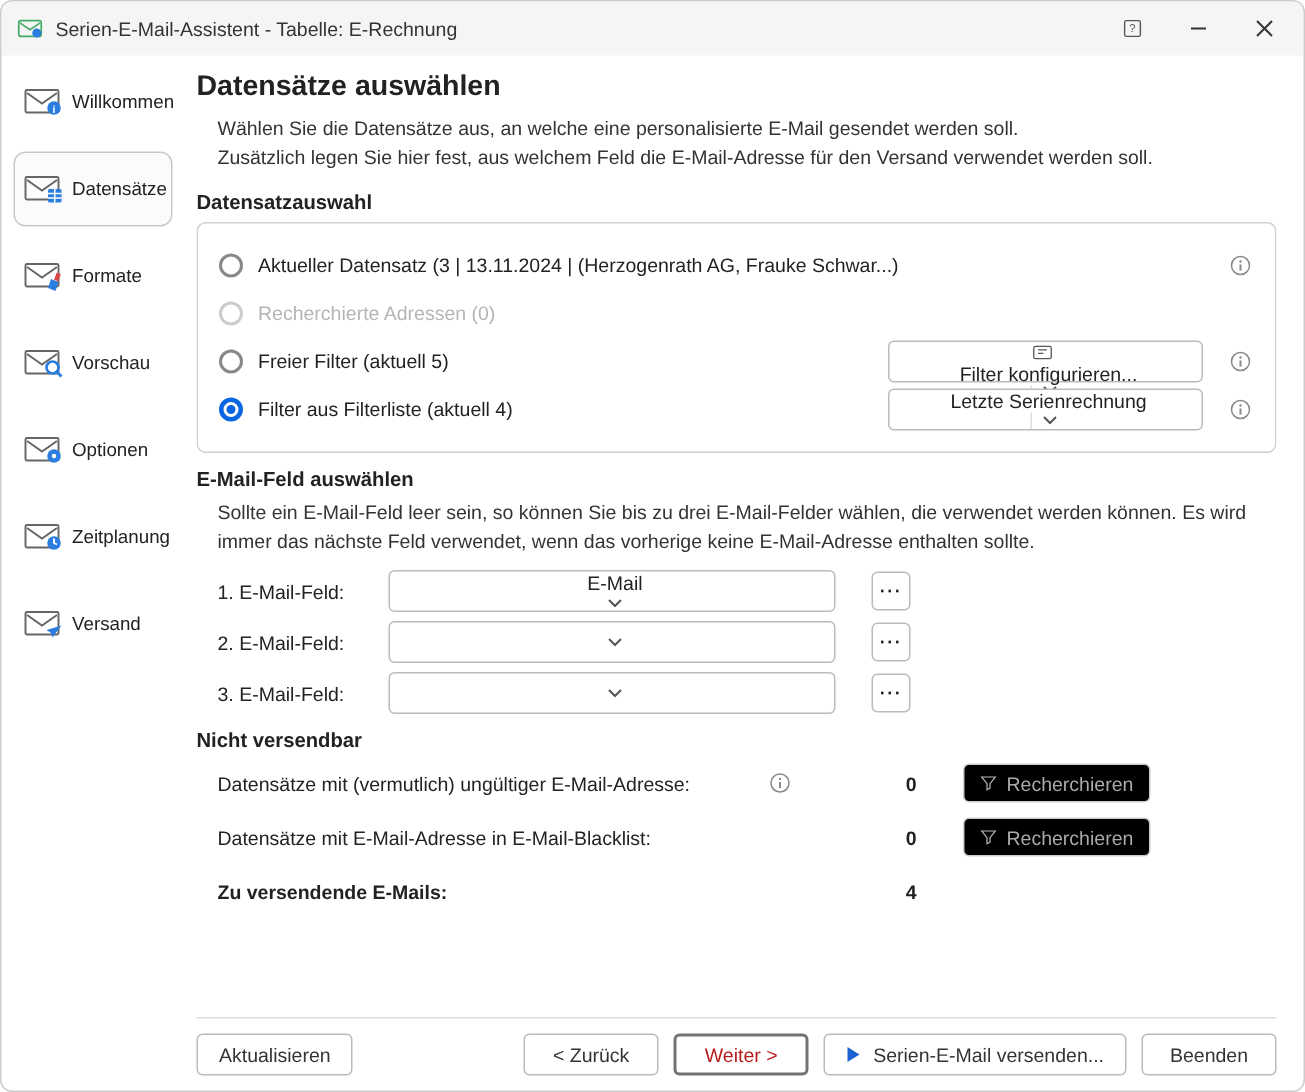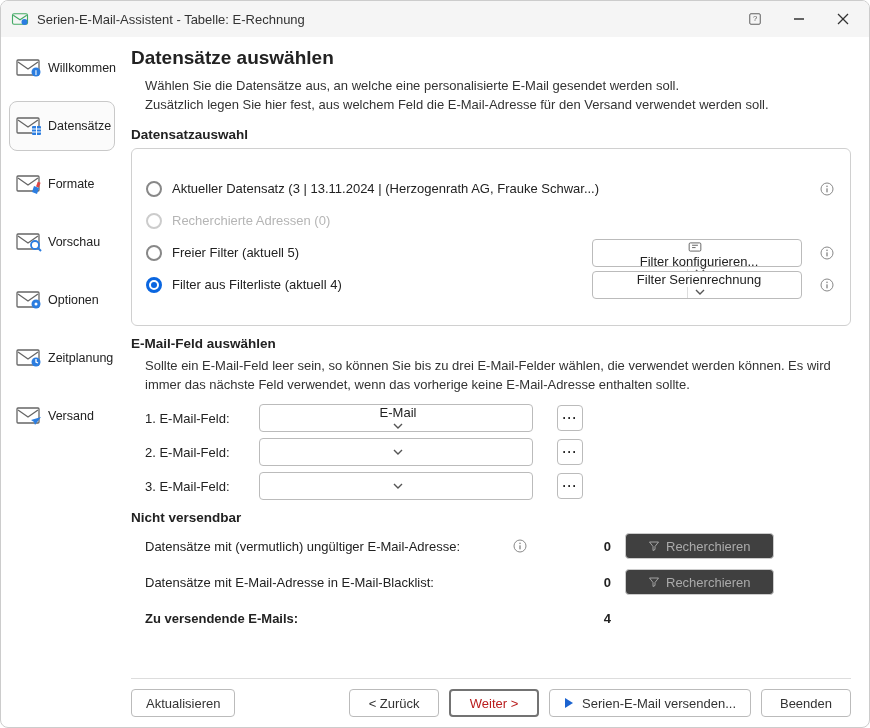--- a/index.html
+++ b/index.html
@@ -68,21 +68,21 @@
     }
     .content {
       flex: 1;
       overflow: auto;
     }
     h1.page-title { font-size: 19px; font-weight: 600; margin: 2px 0 8px 0; }
     .intro { font-size: 13px; color: #333; margin-left: 14px; line-height: 1.45; margin-bottom: 12px;}
 
     h2.section-title { font-size: 13.5px; font-weight: 700; margin: 10px 0 6px 0; }
 
-    .panel { border: 1px solid #d0d0d0; border-radius: 6px; padding: 24px 14px; }
+    .panel { border: 1px solid #d0d0d0; border-radius: 6px; padding: 12px 14px; }
     .radio-row {
       display: flex;
       align-items: center;
       height: 32px;
       gap: 10px;
     }
     .radio {
       width: 16px; height:16px; border-radius:50%;
       border: 2px solid #888;
       display:inline-flex; align-items:center; justify-content:center;
@@ -110,35 +110,35 @@
       flex-direction: column;
     }
     .dropdown .dd-left-icon { margin-right:8px; display:flex; align-items:center;}
     .dropdown .dd-text { flex:1; font-size:13px; }
     .dropdown .dd-caret { width:24px; border-left:1px solid #ddd; display:flex; align-items:center; justify-content:center; height:100%; }
 
     .section-text { font-size:13px; color:#333; margin: 6px 0 10px 14px; line-height:1.45;}
 
     .field-row { display:flex; align-items:center; gap:24px; margin: 6px 0 6px 14px; }
     .field-label { width: 90px; font-size:13px; }
-    .field-dd { width: 274px; }
+    .field-dd { width: 298px; }
     .more-dots {
       width:26px; height:26px; border:1px solid #bbb; border-radius:4px;
       display:flex; align-items:center; justify-content:center; cursor:pointer;
       font-weight:bold; letter-spacing:1px; font-size:12px;
     }
 
     .stat-row { display:flex; align-items:center; margin:6px 0 6px 14px; height:30px;}
     .stat-label { width: 360px; font-size:13px; }
     .stat-info { width: 40px; display:flex; justify-content:flex-start;}
     .stat-value { width: 80px; text-align:right; font-weight:700; padding-right:14px;}
     .stat-btn {
       display:flex; align-items:center; gap:6px;
-      height:26px; padding:0 22px; border:1px solid #ccc; border-radius:4px;
-      color:#aaa; background:#404040; cursor:default;
+      height:26px; padding:0 10px; border:1px solid #ccc; border-radius:4px;
+      color:#aaa; background:#000000; cursor:default;margin-left:17px;
     }
 
     .total-row { display:flex; align-items:center; margin:14px 0 6px 14px; font-weight:700;}
     .total-label { width: 400px; }
     .total-value { width: 80px; text-align:right; padding-right:14px;}
 
     
     .footer {
       border-top:1px solid #ddd;
       padding: 10px 0 0 0;
@@ -318,21 +318,21 @@
                 <circle cx="12" cy="12" r="9" fill="none" stroke="#888" stroke-width="1.5"></circle>
                 <circle cx="12" cy="8" r="1.2" fill="#888"></circle>
                 <rect x="11" y="11" width="2" height="6" fill="#888"></rect>
               </svg>
           </span>
         </div>
         <div class="radio-row">
           <span class="radio selected"></span>
           <span class="radio-label">Filter aus Filterliste (aktuell 4)</span>
           <div class="dropdown" style="min-width:210px">
-            <span class="dd-text">Filter Serienrechnung</span>
+            <span class="dd-text">Letzte Serienrechnung</span>
             <span class="dd-caret">
               <svg width="10" height="6" viewBox="0 0 10 6">
                   <path d="M1 1l4 4 4-4" fill="none" stroke="#555" stroke-width="1.4"></path>
                 </svg>
             </span>
           </div>
           <span class="info-icon">
             <svg width="16" height="16" viewBox="0 0 24 24">
                 <circle cx="12" cy="12" r="9" fill="none" stroke="#888" stroke-width="1.5"></circle>
                 <circle cx="12" cy="8" r="1.2" fill="#888"></circle>

